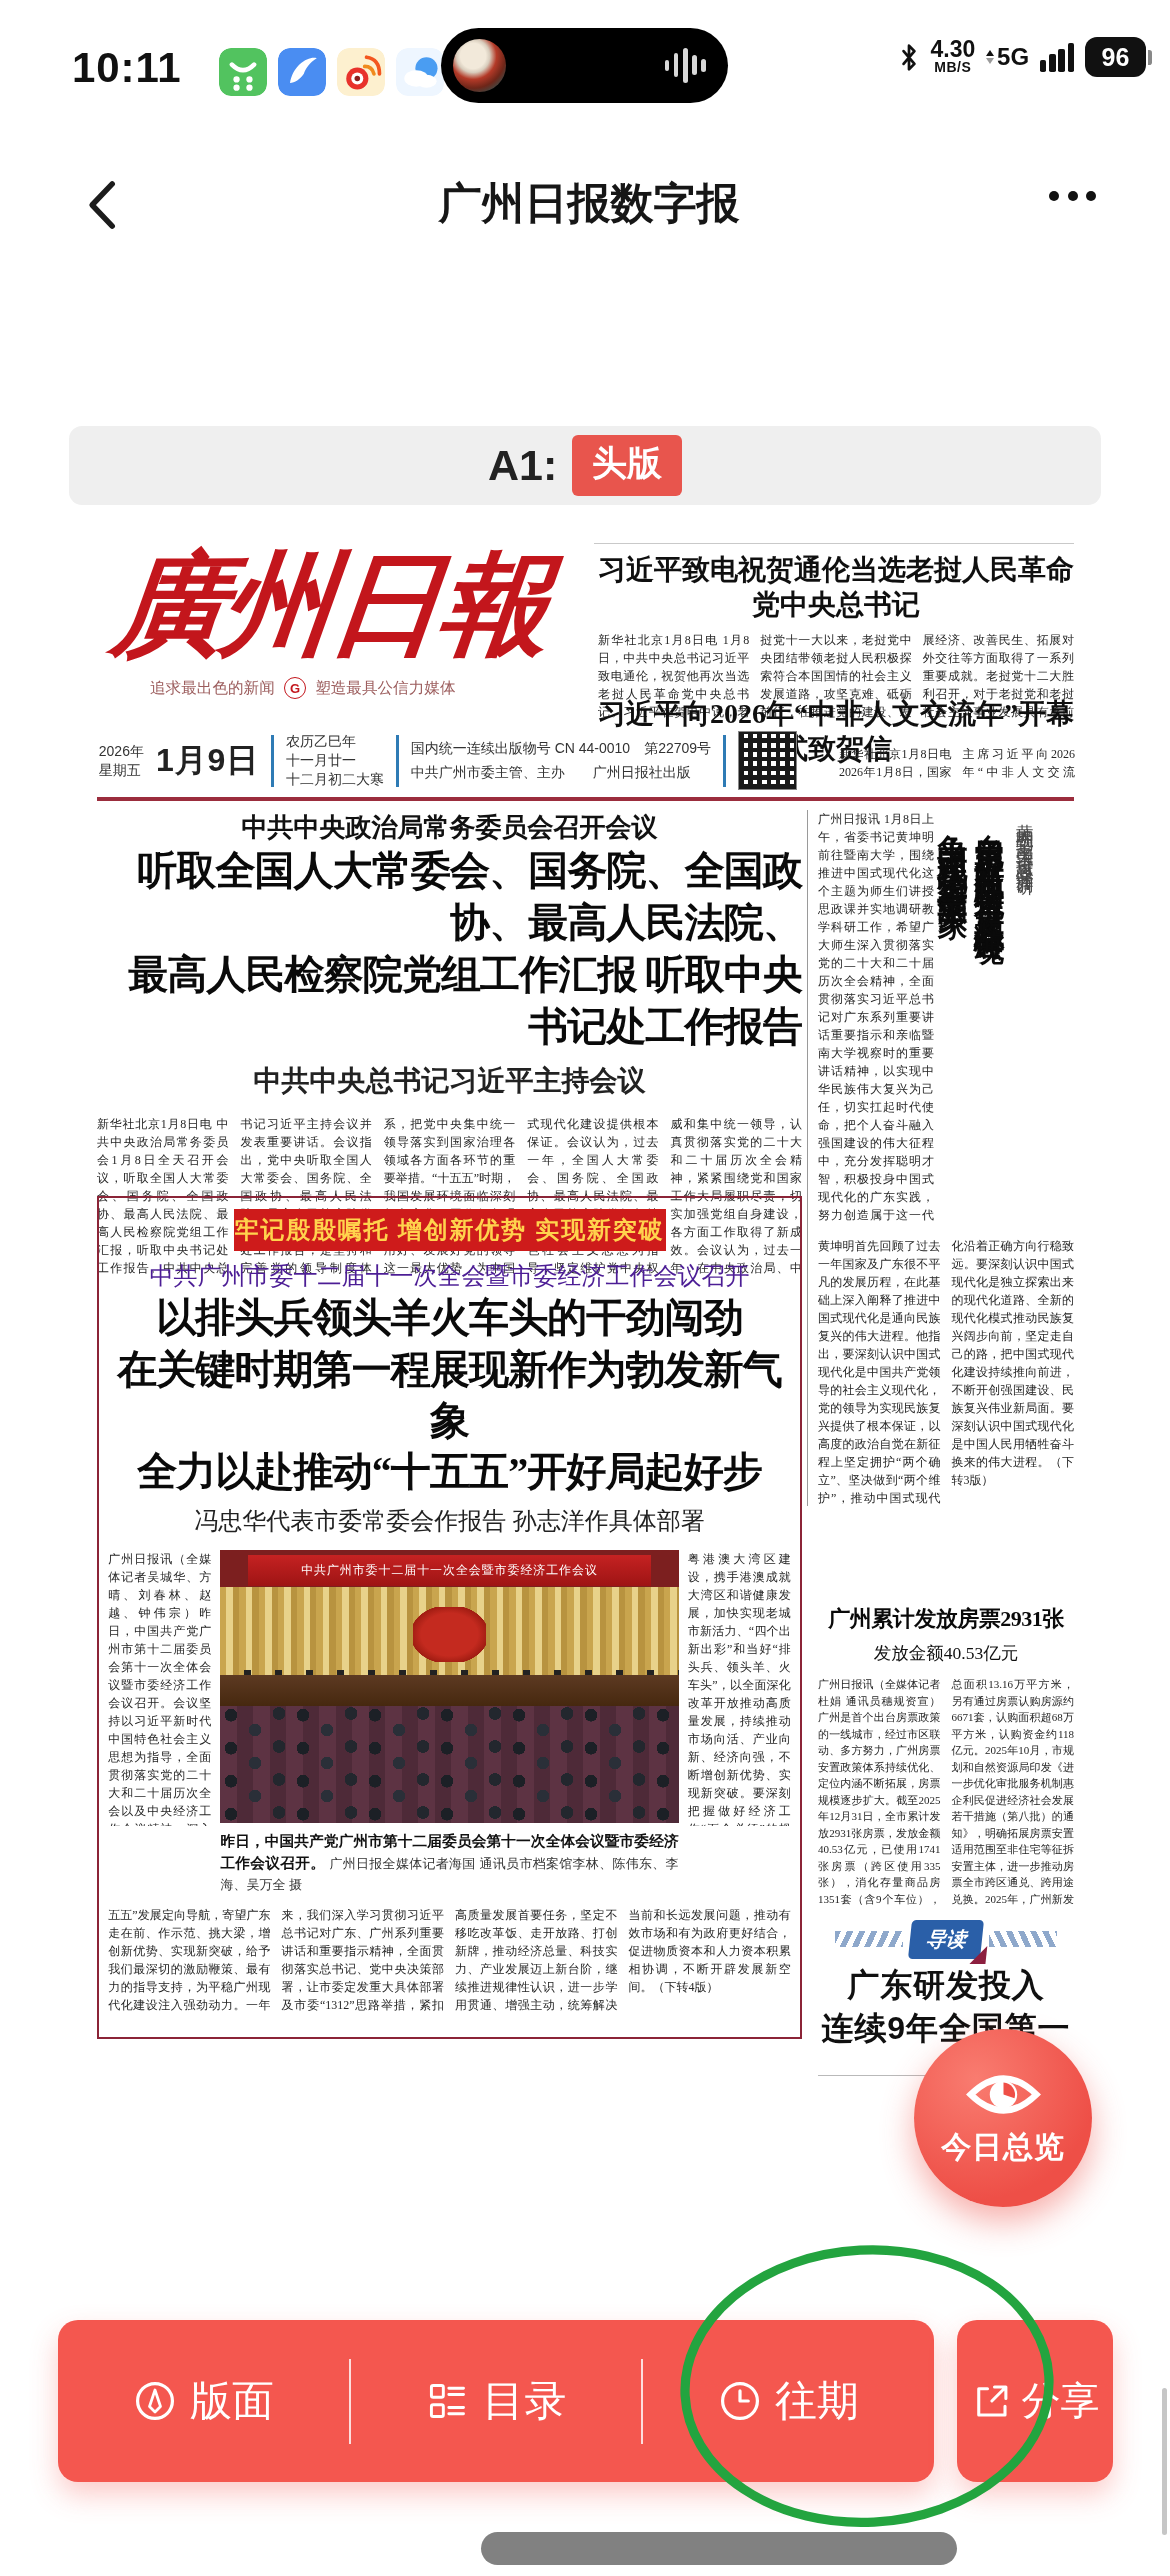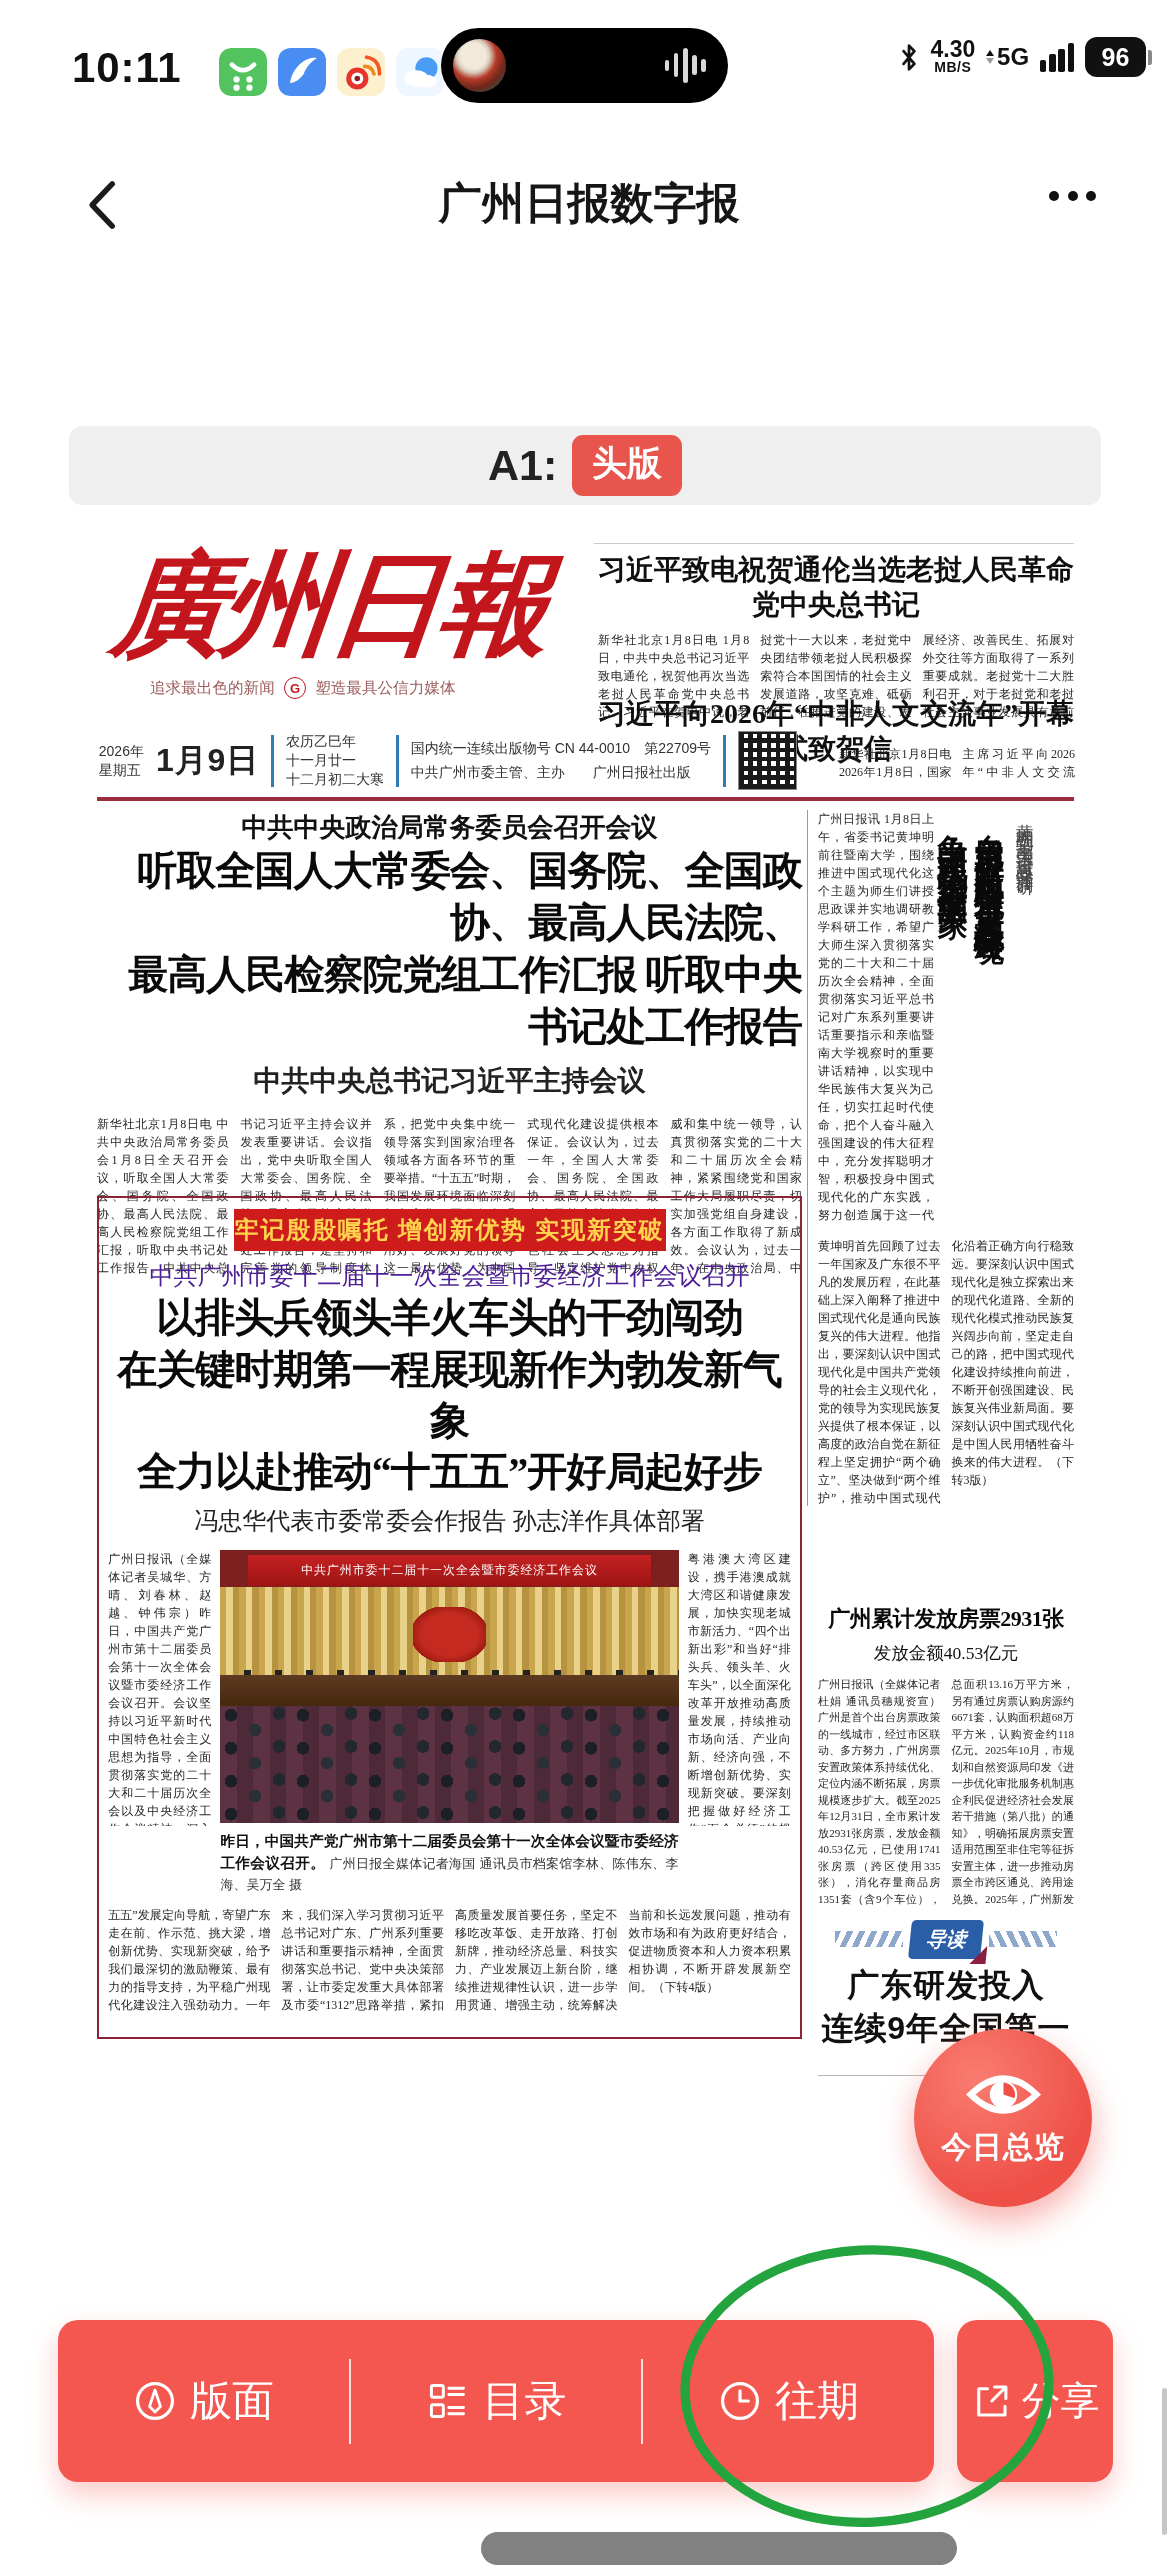--- a/index.html
+++ b/index.html
@@ -31,21 +31,21 @@
   
   #nav { position:absolute; top:138px; left:0; right:0; height:138px; }
   .nav-title { position:absolute; left:8px; right:0; top:37px; text-align:center; font-size:43px; font-weight:600; color:#161616; }
   .back-btn { position:absolute; left:72px; top:35px; width:64px; height:64px; }
   .more-btn { position:absolute; right:74px; top:53px; display:flex; gap:8.3px; }
   .more-btn i { width:10px; height:10px; border-radius:50%; background:#111; display:block; }
 
   
   #a1-bar { position:absolute; left:69px; top:426px; width:1032px; height:79px; background:#efefef; border-radius:13px; display:flex; align-items:center; justify-content:center; gap:14.7px; }
   .a1-label { font-size:43px; font-weight:800; color:#222; }
-  .a1-badge { background:#e8554d; color:#fff; font-size:35px; font-weight:700; border-radius:11px; padding:5.5px 20px 9.2px; }
+  .a1-badge { background:#e8554d; color:#fff; font-size:35px; font-weight:700; border-radius:6px; padding:5.5px 20px 9.2px; }
 
   
   #paper { position:absolute; left:97px; top:532px; width:977px; height:2044px; background:#fff; color:#222; }
   #paper .tiny { font-size:12px; line-height:1.5; text-align:justify; overflow:hidden; color:#262626; font-family:"Liberation Serif","DejaVu Serif",serif; }
 
   #masthead { position:absolute; left:16.6px; top:9.2px; width:478px; height:156px; }
   .mast-title { font-family:"Liberation Serif","DejaVu Serif",serif; font-style:italic; font-weight:900; font-size:112px; line-height:1.15; color:#c3161c; letter-spacing:-3.7px; transform:skewX(-6deg); white-space:nowrap; }
   #mast-slogan { position:absolute; left:53px; top:145px; width:432px; display:flex; align-items:center; gap:9.2px; font-size:15.6px; color:#9c5d5d; }
   .slogan-logo { width:22px; height:22px; border-radius:50%; border:1.8px solid #c3161c; color:#c3161c; font-size:13px; font-weight:700; display:flex; align-items:center; justify-content:center; }
 

